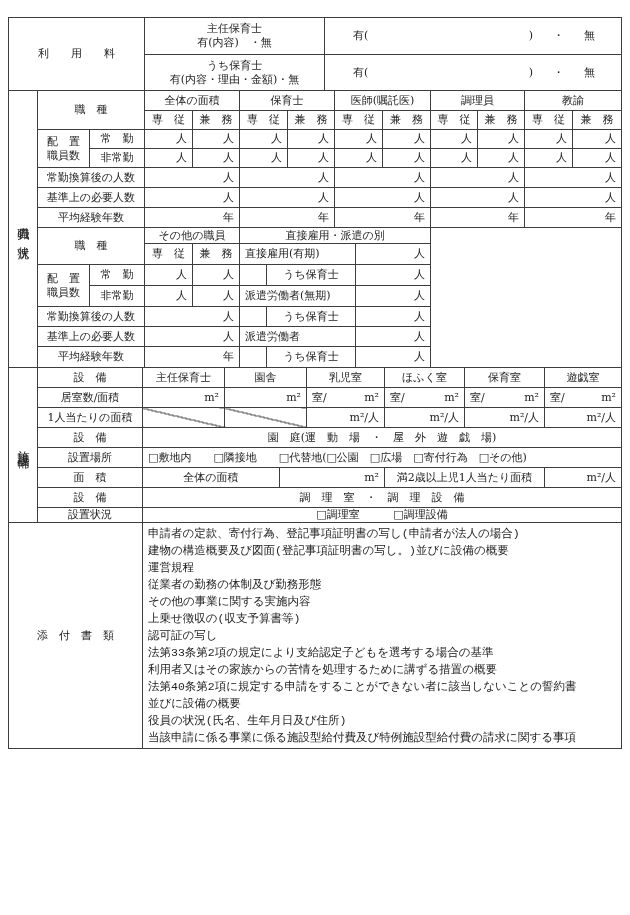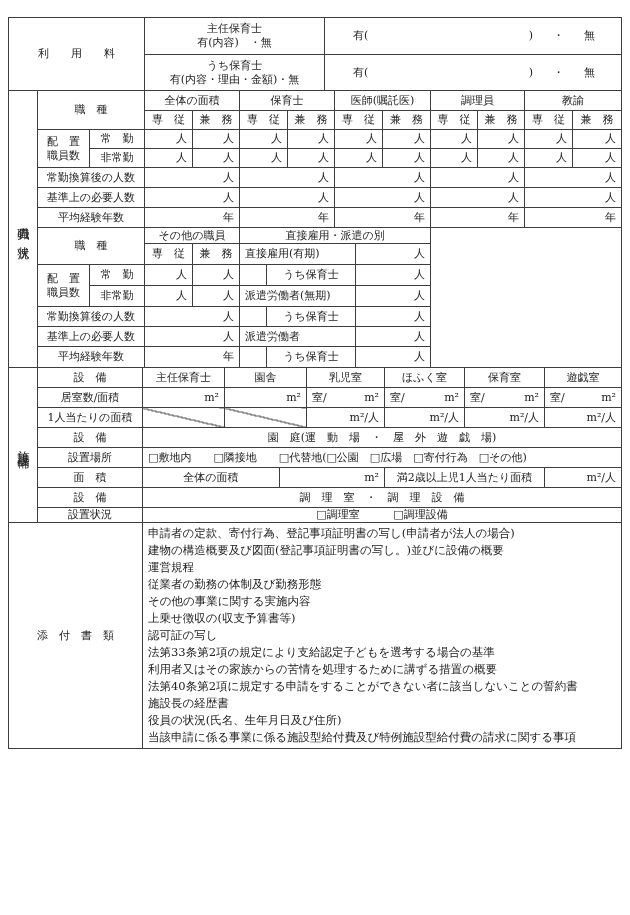--- a/index.html
+++ b/index.html
@@ -15,21 +15,21 @@
   .left{text-align:left;padding-left:5px;}
   .vert{writing-mode:vertical-rl;text-orientation:upright;letter-spacing:2px;font-size:12px;}
   .entry{padding:0;}
   .entry .wrap{display:flex;align-items:center;padding:0 26px 0 28px;}
   .entry .grow{flex:1;}
   .entry .sep{margin:0 20px;}
   .diag{background-image:linear-gradient(to right top,transparent calc(50% - 0.6px),
         #555 calc(50% - 0.6px),#555 calc(50% + 0.6px),transparent calc(50% + 0.6px));}
   .rs{display:flex;justify-content:space-between;align-items:center;padding:0 5px;}
   .att{padding:2px 4px 2px 5px;text-align:left;vertical-align:top;}
-  .att div{line-height:17px;font-size:11.5px;white-space:nowrap;}
+  .att div{line-height:17px;font-size:11.5px;white-space:nowrap;font-family:Liberation Mono, monospace;}
   .gapL{margin-left:30px;}
 </style>
 </head>
 <body>
 
 <div class="page">
 <div class="form">
 
   <table>
     <colgroup>
@@ -323,21 +323,21 @@
         <div>申請者の定款、寄付行為、登記事項証明書の写し(申請者が法人の場合)</div>
         <div>建物の構造概要及び図面(登記事項証明書の写し。)並びに設備の概要</div>
         <div>運営規程</div>
         <div>従業者の勤務の体制及び勤務形態</div>
         <div>その他の事業に関する実施内容</div>
         <div>上乗せ徴収の(収支予算書等)</div>
         <div>認可証の写し</div>
         <div>法第33条第2項の規定により支給認定子どもを選考する場合の基準</div>
         <div>利用者又はその家族からの苦情を処理するために講ずる措置の概要</div>
         <div>法第40条第2項に規定する申請をすることができない者に該当しないことの誓約書</div>
-        <div>施設長の経歴書</div>
+        <div>並びに設備の概要</div>
         <div>役員の状況(氏名、生年月日及び住所)</div>
         <div>当該申請に係る事業に係る施設型給付費及び特例施設型給付費の請求に関する事項</div>
       </td>
     </tr>
   </tbody>
       </table>
 
 </div>
 </div>
 

